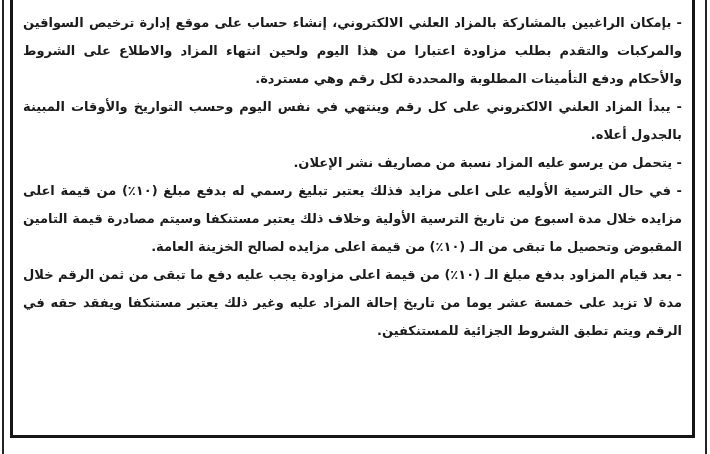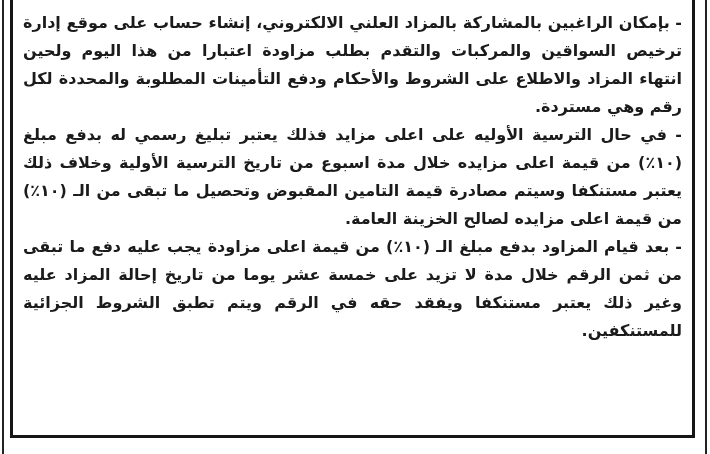--- a/index.html
+++ b/index.html
@@ -27,35 +27,37 @@
     position: absolute;
     left: 10px; top: -10px;
     width: 685px; height: 448px;
     border: 3px solid #161616;
     background: #ffffff;
     padding: 16px 10px 0 10px;
     overflow: hidden;
     direction: rtl;
   }
   .terms-box p {
-    font-size: 16px;
+    font-size: 13px;
     font-weight: bold;
     line-height: 28px;
     color: #1b1b1b;
     text-align: justify;
     direction: rtl;
     unicode-bidi: plaintext;
   }
 </style>
 </head>
 <body>
 
 <div class="page">
   <div class="page-rule left"></div>
   <div class="page-rule right"></div>
 
   <div class="terms-box">
     <p>- بإمكان الراغبين بالمشاركة بالمزاد العلني الالكتروني، إنشاء حساب على موقع إدارة ترخيص السواقين والمركبات والتقدم بطلب مزاودة اعتبارا من هذا اليوم ولحين انتهاء المزاد والاطلاع على الشروط والأحكام ودفع التأمينات المطلوبة والمحددة لكل رقم وهي مستردة.</p>
+    <p>- يبدأ المزاد العلني الالكتروني على كل رقم وينتهي في نفس اليوم وحسب التواريخ والأوقات المبينة بالجدول أعلاه.</p>
+    <p>- يتحمل من يرسو عليه المزاد نسبة من مصاريف نشر الإعلان.</p>
     <p>- في حال الترسية الأوليه على اعلى مزايد فذلك يعتبر تبليغ رسمي له بدفع مبلغ (١٠٪) من قيمة اعلى مزايده خلال مدة اسبوع من تاريخ الترسية الأولية وخلاف ذلك يعتبر مستنكفا وسيتم مصادرة قيمة التامين المقبوض وتحصيل ما تبقى من الـ (١٠٪) من قيمة اعلى مزايده لصالح الخزينة العامة.</p>
     <p>- بعد قيام المزاود بدفع مبلغ الـ (١٠٪) من قيمة اعلى مزاودة يجب عليه دفع ما تبقى من ثمن الرقم خلال مدة لا تزيد على خمسة عشر يوما من تاريخ إحالة المزاد عليه وغير ذلك يعتبر مستنكفا ويفقد حقه في الرقم ويتم تطبق الشروط الجزائية للمستنكفين.</p>
 
   </div>
 </div>
 
 </body></html>

